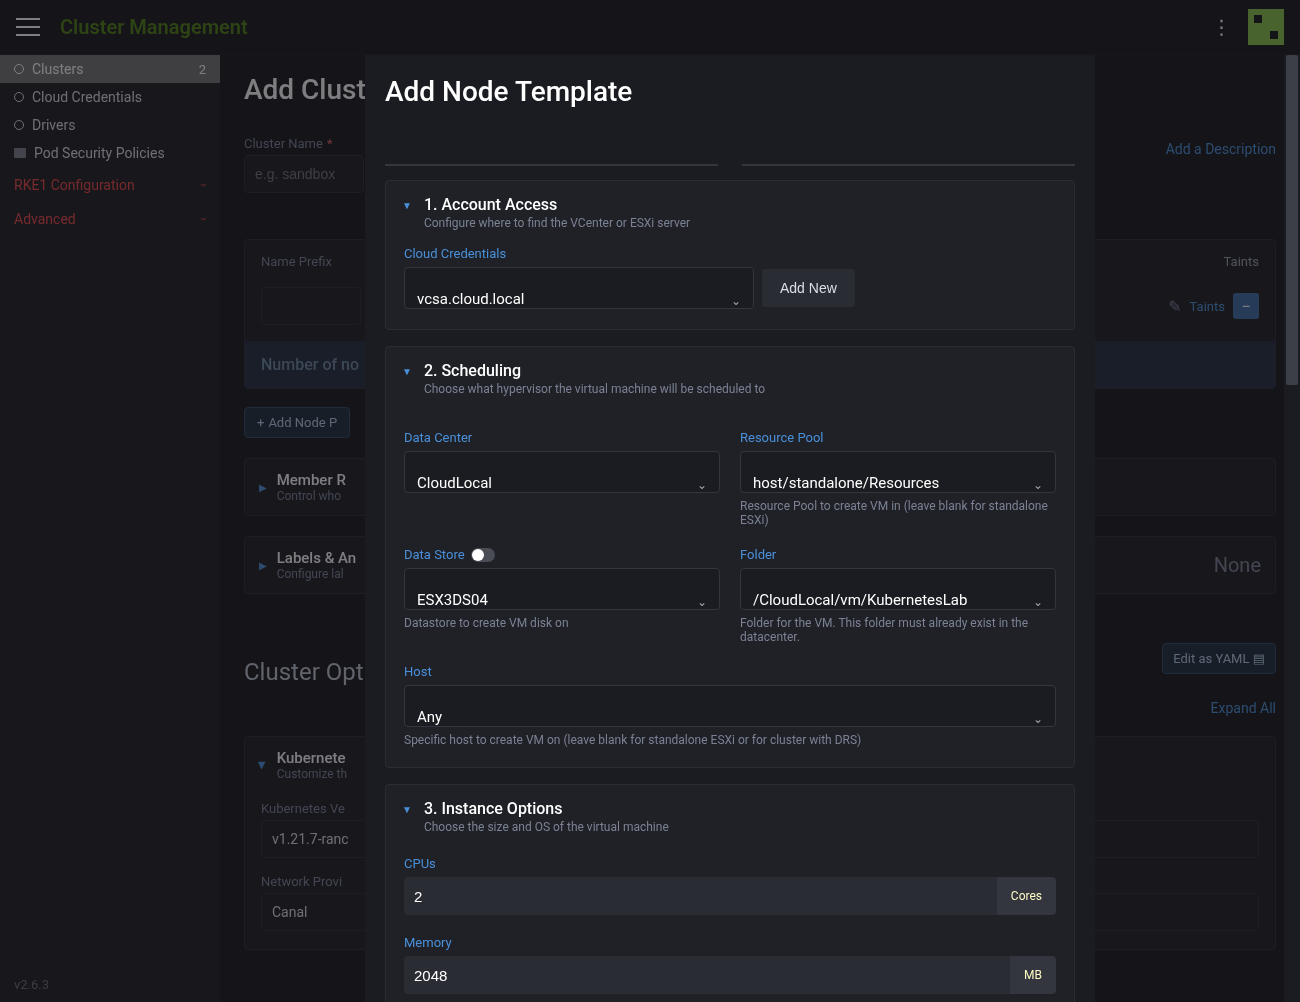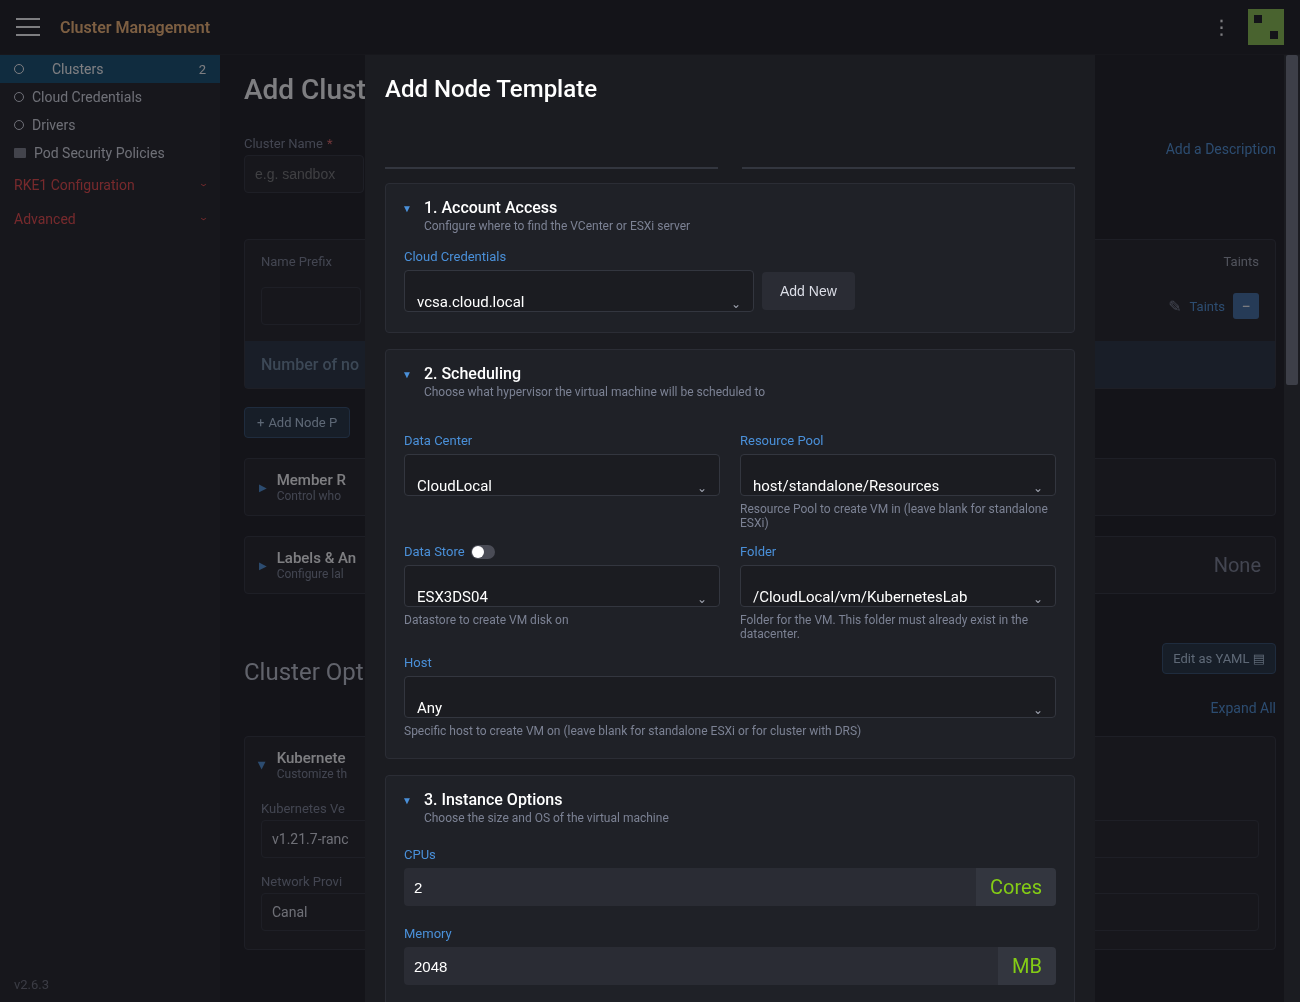--- a/index.html
+++ b/index.html
@@ -16,36 +16,36 @@
 .top-header {
   height: 55px;
   background: #141419;
   display: flex;
   align-items: center;
   padding: 0 16px;
   border-bottom: 1px solid #1b1c21;
 }
 .hamburger { width: 24px; height: 18px; margin-right: 20px; cursor: pointer; display:flex; flex-direction:column; justify-content:space-between;}
 .hamburger span { height: 2px; background: #fff; display:block; }
-.top-title { font-size: 16px; font-weight: 600; color: #fdba74; }
+.top-title { font-size: 20px; font-weight: 600; color: #4d7c0f; }
 .top-header .spacer { flex: 1; }
 .kebab { width: 24px; text-align: center; font-size: 20px; color: #fff; margin-right: 14px; cursor: pointer; letter-spacing:1px;}
 .logo { width: 36px; height: 36px; background: #8bc34a; position: relative; }
 .logo::before, .logo::after { content:''; position:absolute; background:#141419; }
 .logo::before { width:8px; height:8px; top:6px; left:6px; }
 .logo::after { width:8px; height:8px; bottom:6px; right:6px; }
 
 
 .layout { display:flex; height: calc(1002px - 55px); }
 .sidebar { width: 220px; background: #1b1c21; flex-shrink:0; position:relative;}
 .main { flex:1; position:relative; overflow-y:auto; padding: 18px 24px; }
 
 
 .sb-item { display:flex; align-items:center; padding: 6px 14px; font-size: 14px; color:#dcdee7; cursor:pointer; }
-.sb-item.active { background:#0c4a6e; color:#fff;gap:20px; }
+.sb-item.active { background:#737373; color:#fff; }
 .sb-item .dot { width:10px; height:10px; border:1.5px solid currentColor; border-radius:50%; margin-right:8px; display:inline-block;}
 .sb-item .folder { width:12px; height:10px; background: #7c7e8a; margin-right:8px; display:inline-block; border-radius:1px;}
 .sb-item .count { margin-left:auto; font-size:13px;}
 .sb-section { display:flex; align-items:center; padding:8px 14px; font-size:14px; color:#ef4444; cursor:pointer; margin-top:2px;}
 .sb-section .chev { margin-left:auto; font-size:12px; transform:rotate(90deg); display:inline-block;}
 .sb-version { position:absolute; bottom:10px; left:14px; color:#6a6c78; font-size:13px;}
 
 
 .page-title { font-size: 28px; color:#fff; font-weight:500; margin-bottom: 30px;}
 .bg-field-label { font-size: 13px; color:#7c8294; margin-bottom:4px;}
@@ -66,42 +66,42 @@
 .minus-box { width:26px; height:26px; background:#3d6ca3; border-radius:3px; display:inline-flex; align-items:center; justify-content:center; color:#fff;}
 
 
 .overlay { position:absolute; inset:0; background:rgba(20,20,25,0.55); z-index:5; pointer-events:none;}
 .modal {
   position:absolute; left:365px; top:55px; width:730px; height:947px;
   background:#1b1c21; z-index:10;
   overflow-y:auto;
   padding: 20px 20px 50px 20px;
 }
-.modal h2 { color:#fff; font-size:24px; font-weight:500; margin-bottom:38px;}
+.modal h2 { color:#fff; font-size:28px; font-weight:500; margin-bottom:30px;}
 .modal .tab-row { display:flex; gap:24px; margin-bottom:14px;}
 .modal .tab { flex:1; border-bottom:2px solid #33363f; height:28px;}
 .modal .section { border:1px solid #2b2d35; background:#1f2127; border-radius:4px; margin-bottom:16px;}
 .modal .sec-hd { padding:14px 16px 10px 16px; display:flex; gap:12px; align-items:flex-start;}
 .modal .sec-hd .tri { color:#4a90d9; font-size:10px; margin-top:5px;}
 .modal .sec-hd .titles .t1 { color:#fff; font-size:16px; font-weight:500;}
 .modal .sec-hd .titles .t2 { color:#7c8294; font-size:12px; margin-top:2px;}
 .modal .sec-body { padding:6px 18px 20px 18px;}
 .fld-label { color:#4a90d9; font-size:13px; margin-bottom:6px; display:flex; align-items:center; gap:6px;}
-.fld-row { display:flex; gap:20px; margin-top:14px;}
+.fld-row { display:flex; gap:20px; margin-top:20px;}
 .fld-row .col { flex:1; }
 .select { position:relative; }
 .select-box { height:42px; border:1px solid #33363f; background:#1b1c21; border-radius:4px; display:flex; align-items:flex-end; padding:0 12px; color:#fff; font-size:15px; cursor:pointer;}
 .select-box .arrow { margin-left:auto; font-size:12px; color:#9ea2af;}
 .hint { color:#7c8294; font-size:12px; margin-top:6px;}
 .addnew-btn { background:#2a2c34; border:none; color:#dcdee7; padding:0 18px; height:38px; border-radius:4px; font-size:14px; cursor:pointer; margin-left:8px;}
 .toggle { width:24px; height:14px; background:#4a4c56; border-radius:7px; position:relative; display:inline-block;}
 .toggle::after { content:''; width:12px; height:12px; background:#fff; border-radius:50%; position:absolute; top:1px; left:1px;}
 .input-group { display:flex; }
 .input-group input { flex:1; height:38px; background:#2a2c34; border:none; border-radius:4px 0 0 4px; padding:0 10px; color:#fff; font-size:15px;}
-.input-group .unit { background:#33363f; color:#84cc16; padding:0 14px; display:flex; align-items:center; border-radius:0 4px 4px 0; font-size:20px;}
+.input-group .unit { background:#33363f; color:#fef9c3; padding:0 14px; display:flex; align-items:center; border-radius:0 4px 4px 0; font-size:12px;}
 
 
 .win-scroll { position:absolute; right:0; top:55px; width:16px; height:947px; background:#1b1c21; z-index:20;}
 .win-scroll .thumb { position:absolute; top:0; left:2px; width:12px; height:330px; background:#3d3f48; border-radius:2px;}
 </style>
 </head>
 <body>
 
 <div class="top-header">
   <div class="hamburger">

